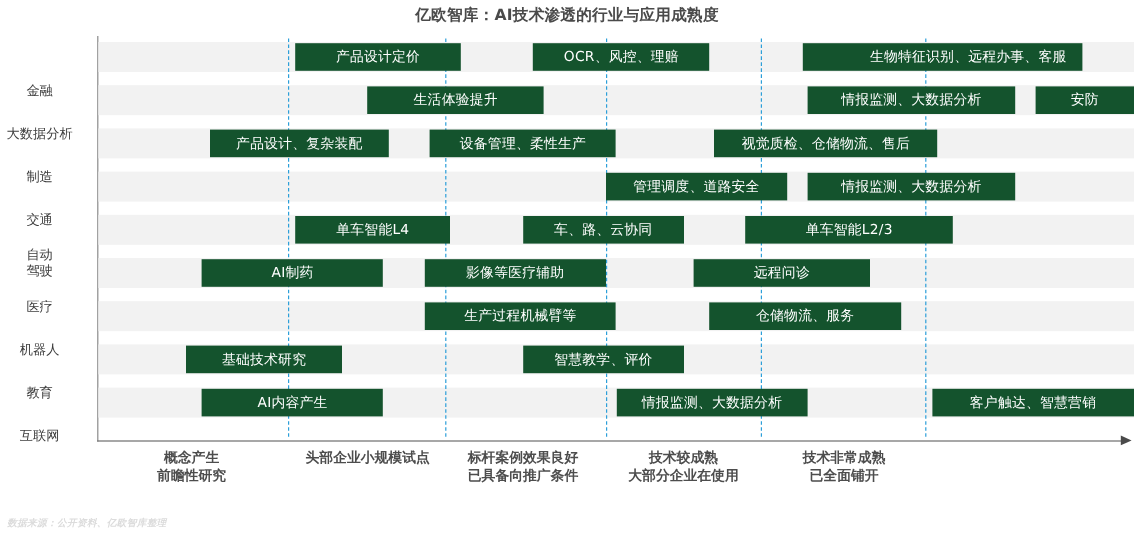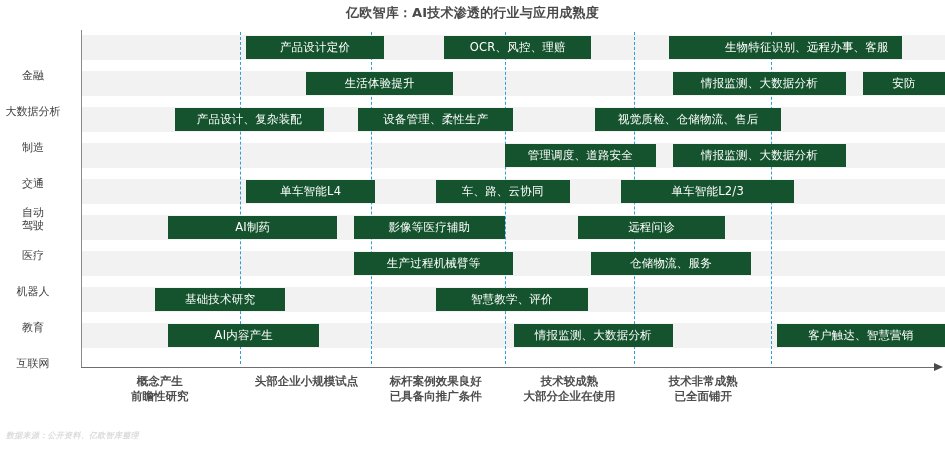--- a/index.html
+++ b/index.html
@@ -179,27 +179,27 @@
     <div class="bar" title="智慧城市 — 情报监测、大数据分析" style="left: 591.155px; width: 172.6px; top: 40px;">情报监测、大数据分析</div>
     <div class="bar" title="智慧城市 — 安防" style="left: 781.015px; width: 81.985px; top: 40px;">安防</div>
     <div class="bar" title="制造 — 产品设计、复杂装配" style="left: 93.204px; width: 148.436px; top: 76px;">产品设计、复杂装配</div>
     <div class="bar" title="制造 — 设备管理、柔性生产" style="left: 276.16px; width: 155.34px; top: 76px;">设备管理、柔性生产</div>
     <div class="bar" title="制造 — 视觉质检、仓储物流、售后" style="left: 513.485px; width: 185.545px; top: 76px;">视觉质检、仓储物流、售后</div>
     <div class="bar" title="交通 — 管理调度、道路安全" style="left: 422.87px; width: 151.025px; top: 112px;">管理调度、道路安全</div>
     <div class="bar" title="交通 — 情报监测、大数据分析" style="left: 591.155px; width: 172.6px; top: 112px;">情报监测、大数据分析</div>
     <div class="bar" title="自动驾驶 — 单车智能L4" style="left: 163.97px; width: 129.45px; top: 148px;">单车智能L4</div>
     <div class="bar" title="自动驾驶 — 车、路、云协同" style="left: 353.83px; width: 133.765px; top: 148px;">车、路、云协同</div>
     <div class="bar" title="自动驾驶 — 单车智能L2/3" style="left: 539.375px; width: 172.6px; top: 148px;">单车智能L2/3</div>
-    <div class="bar" title="医疗 — AI制药" style="left: 86.3px; width: 169px; top: 184px;">AI制药</div>
+    <div class="bar" title="医疗 — AI制药" style="left: 86.3px; width: 151px; top: 184px;">AI制药</div>
     <div class="bar" title="医疗 — 影像等医疗辅助" style="left: 271.845px; width: 151.025px; top: 184px;">影像等医疗辅助</div>
     <div class="bar" title="医疗 — 远程问诊" style="left: 496.225px; width: 146.71px; top: 184px;">远程问诊</div>
     <div class="bar" title="机器人 — 生产过程机械臂等" style="left: 271.845px; width: 159.655px; top: 220px;">生产过程机械臂等</div>
     <div class="bar" title="机器人 — 仓储物流、服务" style="left: 509.17px; width: 159.655px; top: 220px;">仓储物流、服务</div>
     <div class="bar" title="教育 — 基础技术研究" style="left: 73.355px; width: 129.45px; top: 256px;">基础技术研究</div>
-    <div class="bar" title="教育 — 智慧教学、评价" style="left: 353.83px; width: 152px; top: 256px;">智慧教学、评价</div>
+    <div class="bar" title="教育 — 智慧教学、评价" style="left: 353.83px; width: 134px; top: 256px;">智慧教学、评价</div>
     <div class="bar" title="互联网 — AI内容产生" style="left: 86.3px; width: 151.025px; top: 292px;">AI内容产生</div>
     <div class="bar" title="互联网 — 情报监测、大数据分析" style="left: 431.5px; width: 159.655px; top: 292px;">情报监测、大数据分析</div>
     <div class="bar" title="互联网 — 客户触达、智慧营销" style="left: 694.715px; width: 168.285px; top: 292px;">客户触达、智慧营销</div>
   </div>
 
 <div id="x-axis-line"></div>
 <div id="x-axis-arrow"></div>
 
 <div id="footer-note">数据来源：公开资料、亿欧智库整理</div>
 

